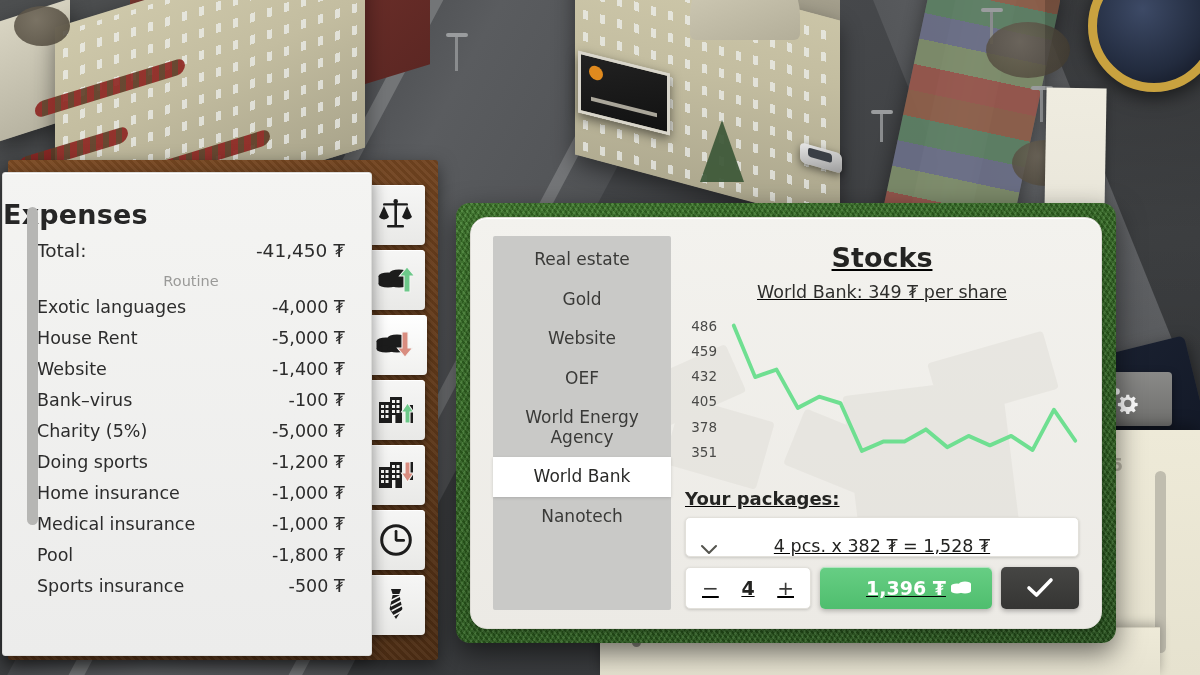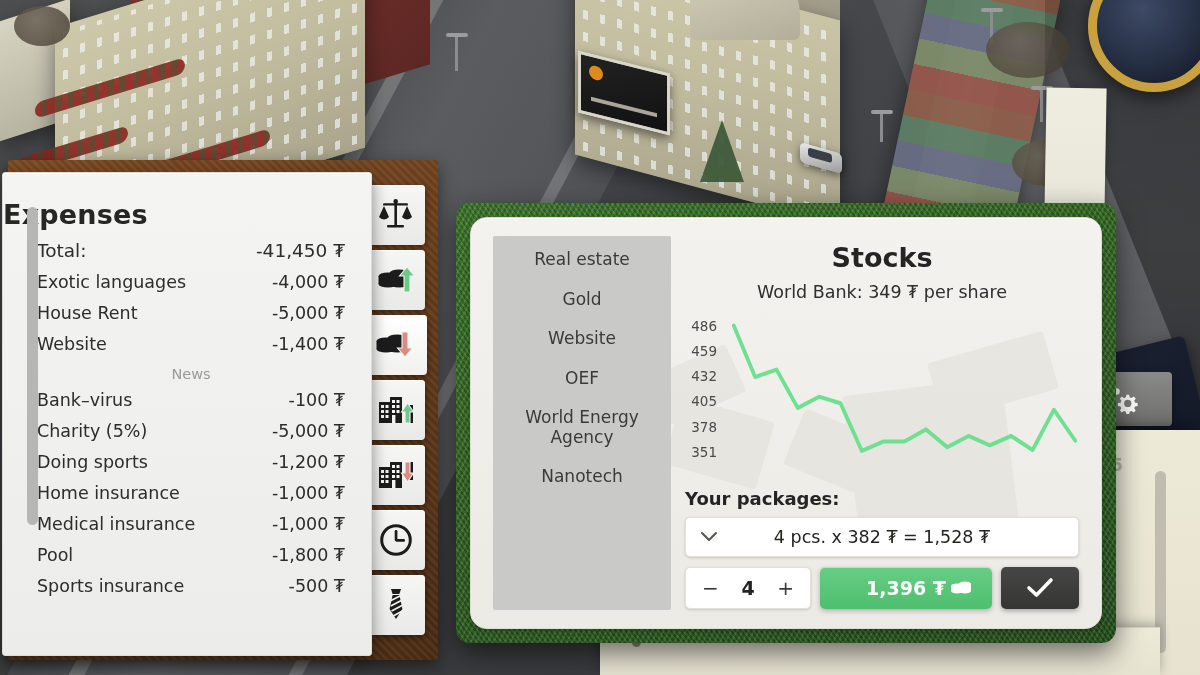--- a/index.html
+++ b/index.html
@@ -254,41 +254,41 @@
     position: relative; z-index: 2;
   }
   .stock-item {
     text-align:center; font-size: 17px; color: #3a3a38;
     padding: 10px 6px; line-height: 1.15;
   }
   .stock-item.selected {
     background: #fff; color: #2a2a28; box-shadow: 0 1px 3px rgba(0,0,0,.15);
   }
 
-  .stocks-main { flex: 1; position: relative; z-index: 2; padding: 16px 22px 16px 14px; }
+  .stocks-main { flex: 1; position: relative; z-index: 2; padding: 16px 22px 16px 14px; text-decoration: underline; }
   .stocks-title {
     text-align:center; font-size: 27px; font-weight: 700; color: #242422; margin-top: 8px;
   }
   .stocks-sub {
     text-align:center; font-size: 17.5px; color: #2e2e2c; margin-top: 9px;
   }
   .chart-area { position: relative; height: 170px; margin-top: 10px; }
   .chart-area svg { position:absolute; inset:0; width: 100%; height: 100%; }
   .ylabels {
     position:absolute; left: 0; top: 0; width: 40px; height: 100%;
   }
   .ylabel {
     position:absolute; right: 8px; font-size: 13.5px; color: #4a4a48;
     transform: translateY(-50%); font-variant-numeric: tabular-nums;
   }
 
   .pkg-label { font-size: 18px; color: #242422; margin-top: 6px; font-weight: 600; }
   .pkg-select {
     margin-top: 8px; height: 40px; background:#fff; border-radius: 5px;
-    border: 1px solid #e2e0da; display:flex; align-items:center;
+    border: 1px solid #e2e0da; display:flex; align-items:flex-end;
     box-shadow: 0 1px 3px rgba(0,0,0,.16);
     position: relative;
   }
   .pkg-chevron { width: 46px; display:flex; align-items:center; justify-content:center; color:#5a5a58; }
   .pkg-text { flex:1; text-align:center; font-size: 17.5px; color:#232321; padding-right: 46px; }
 
   .ctrl-row { margin-top: 10px; display:flex; gap: 9px; align-items: stretch; height: 42px; }
   .stepper {
     width: 126px; background:#fff; border-radius: 5px; border:1px solid #e2e0da;
     display:flex; align-items:center; justify-content:space-between; padding: 0 16px;
@@ -480,34 +480,34 @@
     <div class="exp-scroll-track">
       <div class="exp-scroll-thumb"></div>
     </div>
     <div class="exp-title">Expenses</div>
     <div class="exp-rows">
       <div class="exp-row total">
         <span>Total:</span>
         <span class="val">-41,450 ₮</span>
       </div>
 
+      <div class="exp-group">Routine</div>
       <div class="exp-row">
         <span>Exotic languages</span>
         <span class="val">-4,000 ₮</span>
       </div>
       <div class="exp-row">
         <span>House Rent</span>
         <span class="val">-5,000 ₮</span>
       </div>
       <div class="exp-row">
         <span>Website</span>
         <span class="val">-1,400 ₮</span>
       </div>
 
-      <div class="exp-group">News</div>
       <div class="exp-row">
         <span>Bank–virus</span>
         <span class="val">-100 ₮</span>
       </div>
       <div class="exp-row">
         <span>Charity (5%)</span>
         <span class="val">-5,000 ₮</span>
       </div>
       <div class="exp-row">
         <span>Doing sports</span>
@@ -542,20 +542,21 @@
         <div class="wm-shape" style="left:320px; top:205px; width:90px; height:60px; transform:rotate(22deg); border-radius:4px;"></div>
         <div class="wm-shape" style="left:462px; top:128px; width:120px; height:60px; transform:rotate(-16deg); border-radius:4px;"></div>
       </div>
 
       <div class="stock-list">
         <div class="stock-item">Real estate</div>
         <div class="stock-item">Gold</div>
         <div class="stock-item">Website</div>
         <div class="stock-item">OEF</div>
         <div class="stock-item">World Energy Agency</div>
+        <div class="stock-item selected">World Bank</div>
         <div class="stock-item">Nanotech</div>
       </div>
 
       <div class="stocks-main">
         <div class="stocks-title">Stocks</div>
         <div class="stocks-sub">World Bank: 349 ₮ per share</div>
 
         <div class="chart-area">
           <div class="ylabels" id="ylabels">
               <div class="ylabel" style="top: 8.00611%;">486</div>

